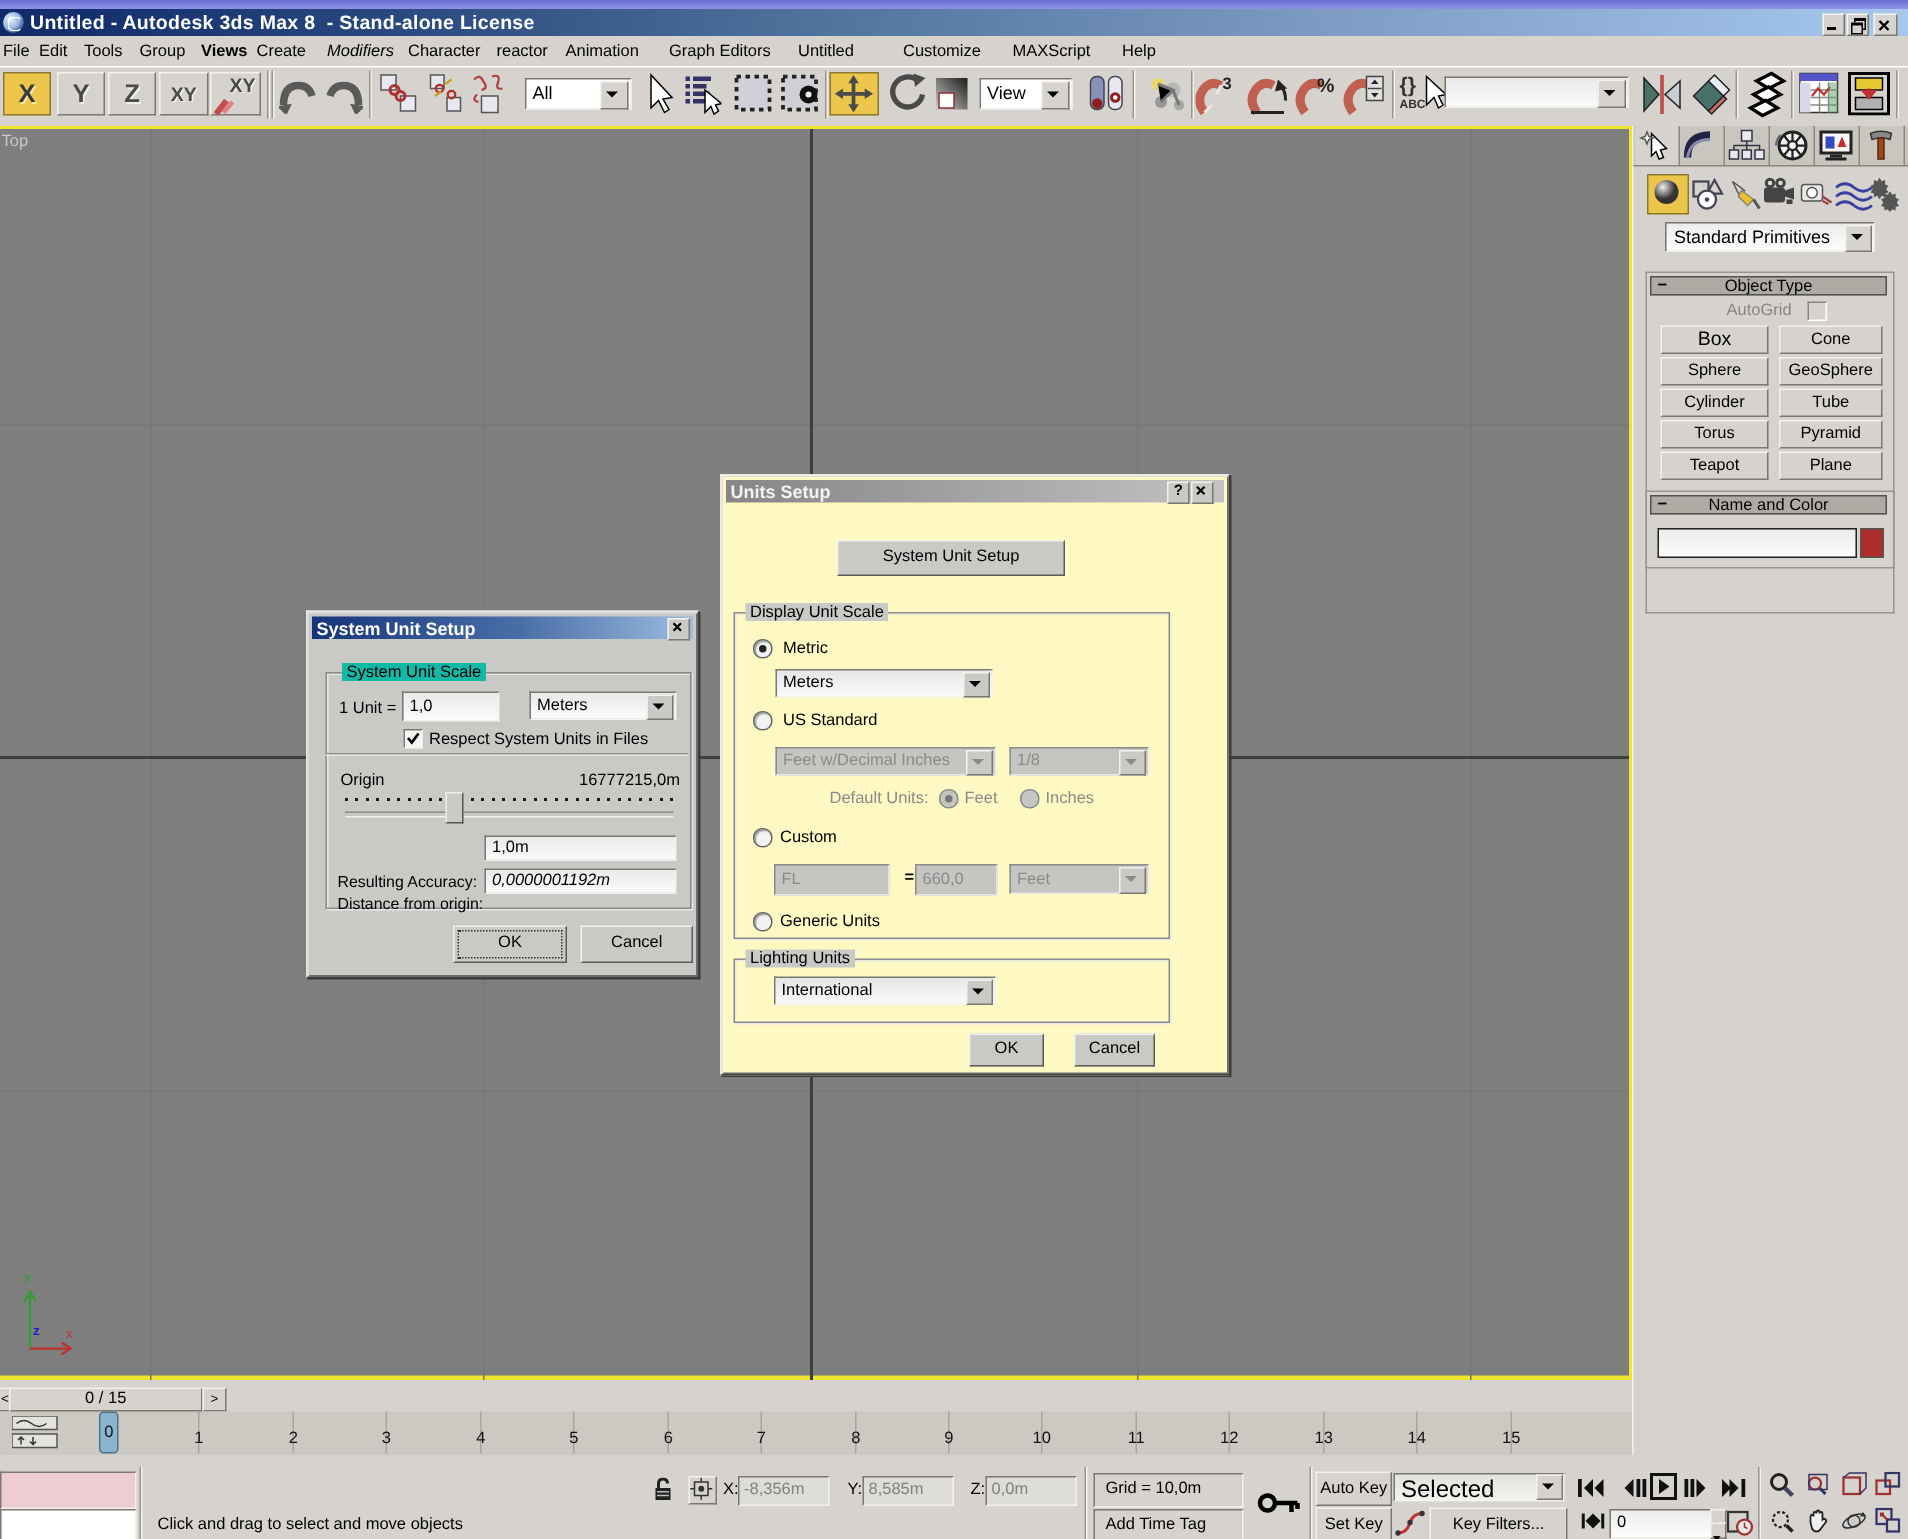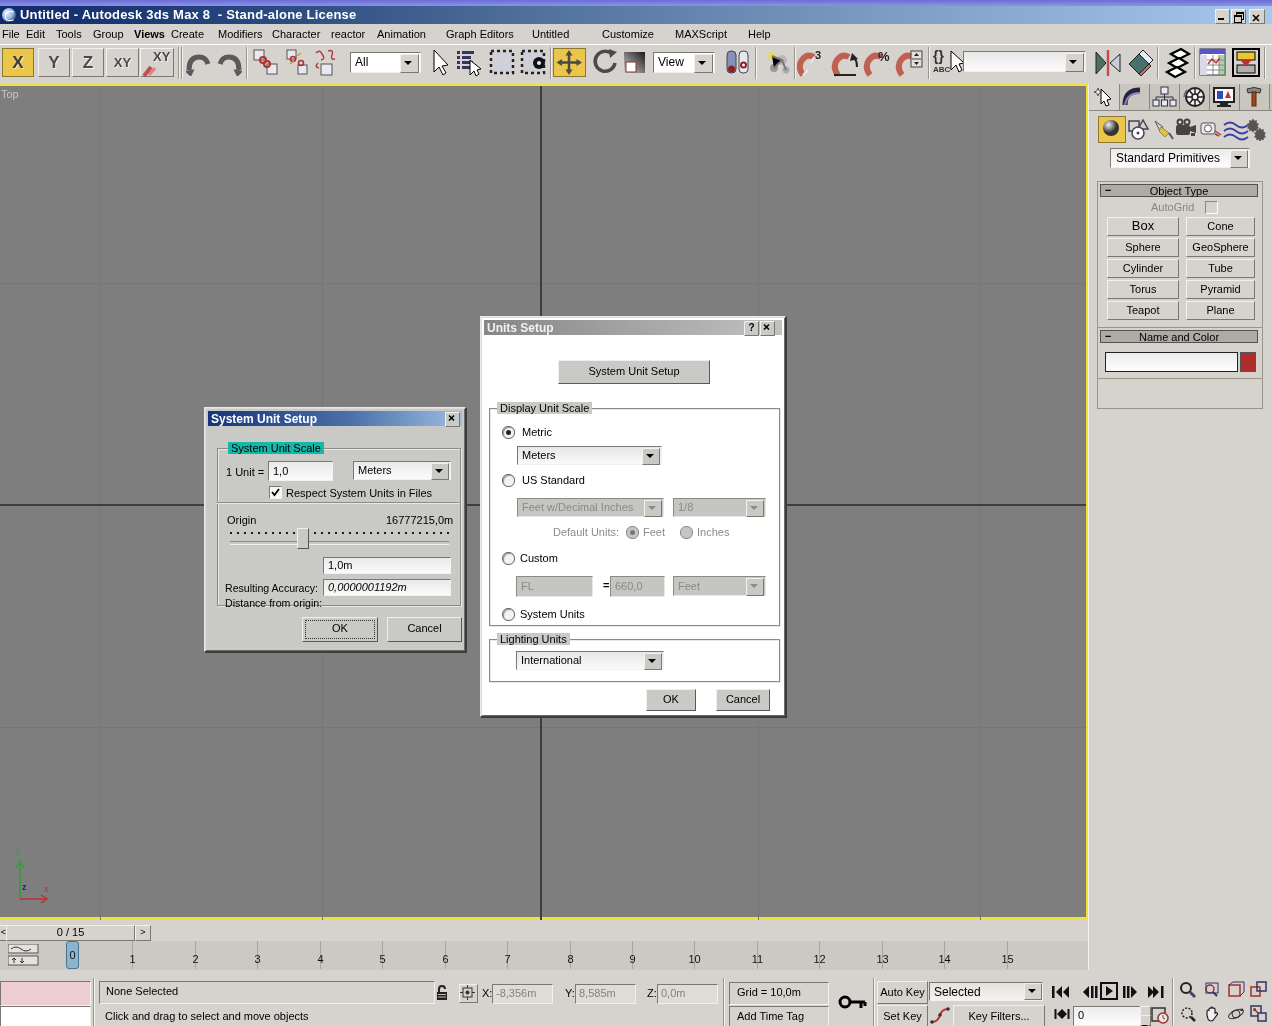--- a/index.html
+++ b/index.html
@@ -32,21 +32,21 @@
     </svg></div>
 
 <div class="abs" style="left:0;top:24px;width:1272px;height:20px;background:#d6d3ce;"></div>
 <div class="abs txt" id="menubar" style="left:0;top:28px;width:1272px;">
 <span style="position:absolute;left:2px;">File</span>
 <span style="position:absolute;left:26px;">Edit</span>
 <span style="position:absolute;left:56px;">Tools</span>
 <span style="position:absolute;left:93px;">Group</span>
 <span style="position:absolute;left:134px;font-weight:bold;">Views</span>
 <span style="position:absolute;left:171px;">Create</span>
-<span style="position:absolute;left:218px;">Modifiers</span>
+<span style="position:absolute;left:218px;font-style:italic;">Modifiers</span>
 <span style="position:absolute;left:272px;">Character</span>
 <span style="position:absolute;left:331px;">reactor</span>
 <span style="position:absolute;left:377px;">Animation</span>
 <span style="position:absolute;left:446px;">Graph Editors</span>
 <span style="position:absolute;left:532px;">Untitled</span>
 <span style="position:absolute;left:602px;">Customize</span>
 <span style="position:absolute;left:675px;">MAXScript</span>
 <span style="position:absolute;left:748px;">Help</span>
 </div>
 
@@ -465,23 +465,20 @@
  <div class="abs" style="left:997px;top:12px;width:21px;text-align:center;font-size:11px;color:#111;">15</div>
  </div>
  <div class="abs" style="left:66px;top:0px;width:13px;height:28px;background:#8cb4cc;border:1px solid #4a7490;box-sizing:border-box;border-radius:3px;text-align:center;font-size:11px;line-height:26px;color:#111;">0</div>
 </div>
 <div class="abs" style="left:0;top:970px;width:1272px;height:8px;background:#d6d3ce;"></div>
 
 <div id="status" class="abs" style="left:0;top:978px;width:1272px;height:48px;background:#d6d3ce;">
  <div class="abs sunk" style="left:0px;top:3px;width:89px;height:23px;background:#eecdd2;"></div>
  <div class="abs sunk" style="left:0px;top:28px;width:89px;height:24px;background:#ffffff;"></div>
  <div class="abs groove" style="left:93px;top:0px;height:48px;"></div>
- <div class="abs sunk" style="left:99px;top:3px;width:334px;height:21px;">
-      <span class="txt" style="position:absolute;left:6px;top:3px;">None Selected</span>
-    </div>
  <span class="txt abs" style="left:105px;top:32px;">Click and drag to select and move objects</span>
  <svg class="abs" style="left:435px;top:7px;" width="14" height="16">
       <rect x="2" y="7" width="10" height="8" fill="#222"></rect>
       <path d="M4 7 L4 4 Q4 1 7 1 Q10 1 10 4" stroke="#222" stroke-width="2" fill="none"></path>
       <path d="M3 9.5 L11 9.5 M3 12 L11 12" stroke="#bbb"></path>
     </svg>
  <div class="abs raised" style="left:459px;top:6px;width:17px;height:17px;"><svg width="15" height="15">
         <rect x="3" y="3" width="9" height="9" fill="none" stroke="#333"></rect>
         <circle cx="7.5" cy="7.5" r="2" fill="#333"></circle>
         <path d="M7.5 0 L7.5 3 M7.5 12 L7.5 15 M0 7.5 L3 7.5 M12 7.5 L15 7.5" stroke="#333"></path>
@@ -507,21 +504,21 @@
     </div>
  <svg class="abs" style="left:838px;top:16px;" width="30" height="18">
       <circle cx="7" cy="8" r="5" fill="none" stroke="#000" stroke-width="3"></circle>
       <path d="M12 8 L27 8" stroke="#000" stroke-width="3"></path>
       <path d="M23 8 L23 14 M27 8 L27 12" stroke="#000" stroke-width="3"></path>
     </svg>
  <div class="abs groove" style="left:873px;top:0px;height:48px;"></div>
  <div class="abs raised" style="left:877px;top:3px;width:49px;height:21px;text-align:center;"><span class="txt" style="line-height:20px;">Auto Key</span></div>
  <div class="abs raised" style="left:877px;top:27px;width:49px;height:21px;text-align:center;"><span class="txt" style="line-height:20px;">Set Key</span></div>
  <div class="abs sunk" style="left:929px;top:4px;width:114px;height:19px;background:linear-gradient(180deg,#e2e2de,#f2f2ee);box-sizing:border-box;">
-  <span style="position:absolute;left:4px;top:2px;font-size:12px;">Selected</span>
+  <span style="position:absolute;left:4px;top:2px;font-size:16px;">Selected</span>
   <div class="abs raised" style="right:0px;top:0px;width:16px;height:15px;"><svg width="14" height="14">
           <path d="M3 5 L11 5 L7 9 Z" fill="#000"></path>
         </svg></div>
  </div>
  <svg class="abs" style="left:930px;top:28px;" width="22" height="20">
       <path d="M2 16 Q8 16 10 9 Q12 3 18 3" stroke="#c03030" stroke-width="2" fill="none"></path>
       <circle cx="2" cy="16" r="1.8" fill="#333"></circle>
       <circle cx="10" cy="9" r="1.8" fill="#333"></circle>
       <circle cx="18" cy="3" r="1.8" fill="#333"></circle>
     </svg>
@@ -600,21 +597,21 @@
       <ellipse cx="9" cy="9" rx="8" ry="3.5" fill="none" stroke="#333" transform="rotate(-25 9 9)"></ellipse>
       <path d="M15 3 L17 6 L13 6 Z" fill="#333"></path>
     </svg>
  <svg class="abs" style="left:1250px;top:27px;" width="18" height="18">
       <rect x="1" y="1" width="10" height="10" fill="none" stroke="#336" stroke-width="1.5"></rect>
       <rect x="8" y="8" width="8" height="8" fill="#d6d3ce" stroke="#336" stroke-width="1.5"></rect>
       <path d="M4 4 L8 8 M6 4 L4 4 L4 6" stroke="#a03030" stroke-width="1.5" fill="none"></path>
     </svg>
 </div>
 
-<div id="unitsdlg" class="abs" style="left:480px;top:316px;width:306px;height:401px;background:#ffffff;border:1px solid #404040;border-top-color:#e8e8e8;border-left-color:#e8e8e8;box-shadow:inset 1px 1px 0 #dcdcda, inset -1px -1px 0 #6a6a6a, 1px 1px 0 #3a3a3a;box-sizing:border-box;font-size:11px;">
+<div id="unitsdlg" class="abs" style="left:480px;top:316px;width:340px;height:401px;background:#fef9c3;border:1px solid #404040;border-top-color:#e8e8e8;border-left-color:#e8e8e8;box-shadow:inset 1px 1px 0 #dcdcda, inset -1px -1px 0 #6a6a6a, 1px 1px 0 #3a3a3a;box-sizing:border-box;font-size:11px;">
  <div class="abs" style="left:3px;top:3px;right:3px;height:15px;background:linear-gradient(90deg,#868686,#c2c2c2);">
   <span style="position:absolute;left:3px;top:1px;font-size:12px;font-weight:bold;color:#f2f2f2;">Units Setup</span>
   <div class="abs raised" style="right:23px;top:1px;width:13px;height:13px;background:#c9c9c6;text-align:center;font-weight:bold;font-size:10px;line-height:12px;color:#000;">?</div>
   <div class="abs raised" style="right:7px;top:1px;width:13px;height:13px;background:#c9c9c6;"><svg width="11" height="11">
           <path d="M3 2.5 L8 7.5 M8 2.5 L3 7.5" stroke="#000" stroke-width="1.5"></path>
         </svg></div>
  </div>
  <div class="abs raised" style="left:77px;top:43px;width:150px;height:22px;background:#c9c9c6;border-color:#efefef #5a5a5a #5a5a5a #efefef;text-align:center;"><span style="line-height:21px;">System Unit Setup</span></div>
  <div class="abs" style="left:8px;top:91px;width:289px;height:216px;border:1px solid #8a8a8a;box-shadow:inset 1px 1px 0 #e8e8e6, 1px 1px 0 #e8e8e6;"></div>
  <span class="abs" style="left:16px;top:85px;background:#c9c9c6;padding:0 3px;">Display Unit Scale</span>
@@ -658,21 +655,21 @@
  <div class="abs sunk" style="left:129px;top:259px;width:55px;height:21px;background:#c5c5c2;box-sizing:border-box;border-color:#8a8a8a #e8e8e8 #e8e8e8 #8a8a8a;">
       <span style="position:absolute;left:4px;top:3px;color:#8a8a8a;">660,0</span>
     </div>
  <div class="abs sunk" style="left:192px;top:259px;width:93px;height:20px;background:#c5c5c2;box-sizing:border-box;border-color:#8a8a8a #e8e8e8 #e8e8e8 #8a8a8a;">
   <span style="position:absolute;left:4px;top:3px;color:#8a8a8a;">Feet</span>
   <div class="abs raised" style="right:1px;top:1px;width:16px;height:16px;background:#c9c9c6;"><svg width="14" height="14">
           <path d="M3 5 L11 5 L7 9 Z" fill="#8a8a8a"></path>
         </svg></div>
  </div>
  <div class="abs" style="left:21px;top:291px;width:11px;height:11px;border-radius:6px;background:#f2f2f2;border:1px solid #666;box-shadow:inset 1px 1px 1px #999;"></div>
- <span class="abs" style="left:39px;top:291px;">System Units</span>
+ <span class="abs" style="left:39px;top:291px;">Generic Units</span>
  <div class="abs" style="left:8px;top:322px;width:289px;height:41px;border:1px solid #8a8a8a;box-shadow:inset 1px 1px 0 #e8e8e6, 1px 1px 0 #e8e8e6;"></div>
  <span class="abs" style="left:16px;top:316px;background:#c9c9c6;padding:0 3px;">Lighting Units</span>
  <div class="abs sunk" style="left:35px;top:334px;width:148px;height:19px;background:linear-gradient(180deg,#e6e6e6,#fafafa);box-sizing:border-box;">
   <span style="position:absolute;left:4px;top:2px;">International</span>
   <div class="abs raised" style="right:1px;top:1px;width:16px;height:15px;background:#c9c9c6;"><svg width="14" height="14">
           <path d="M3 5 L11 5 L7 9 Z" fill="#000"></path>
         </svg></div>
  </div>
  <div class="abs raised" style="left:165px;top:372px;width:48px;height:20px;background:#c9c9c6;border-color:#efefef #5a5a5a #5a5a5a #efefef;text-align:center;"><span style="line-height:19px;">OK</span></div>
  <div class="abs raised" style="left:235px;top:372px;width:52px;height:20px;background:#c9c9c6;border-color:#efefef #5a5a5a #5a5a5a #efefef;text-align:center;"><span style="line-height:19px;">Cancel</span></div>

